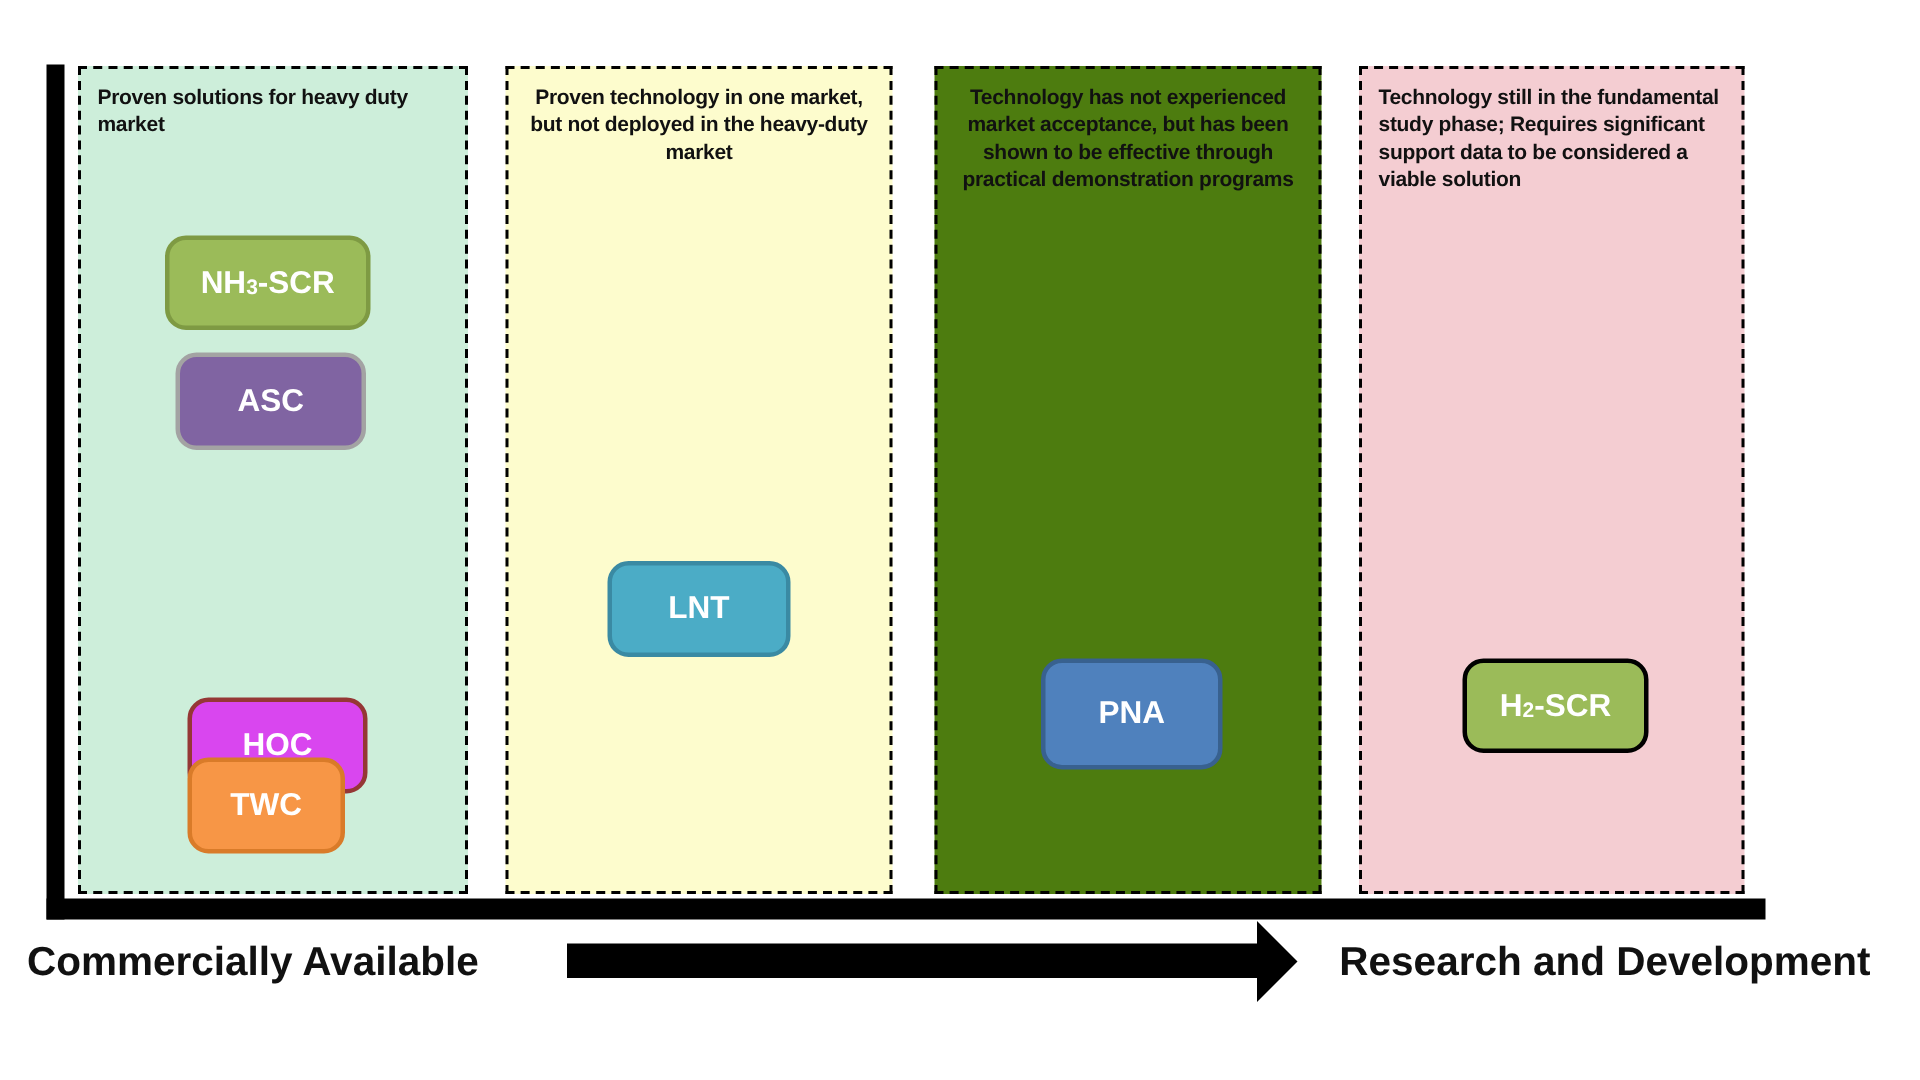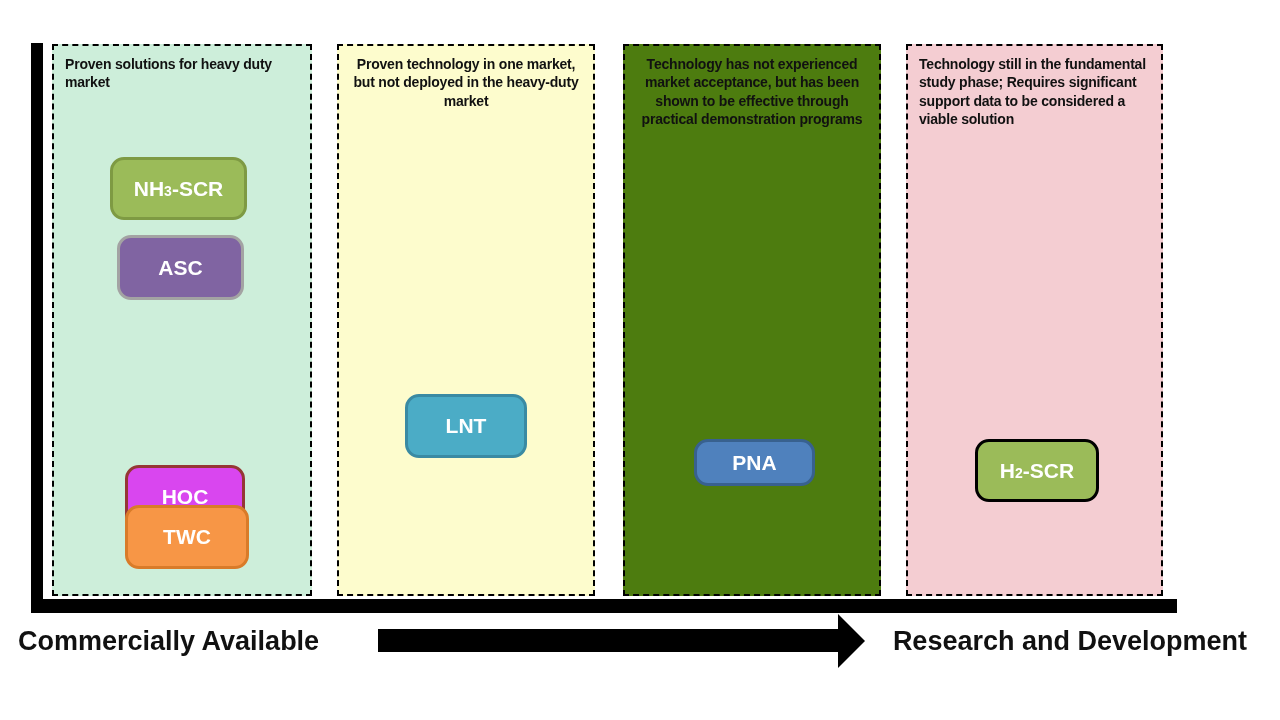--- a/index.html
+++ b/index.html
@@ -25,23 +25,23 @@
   
   .tech-box{
     position:absolute;box-sizing:border-box;border-radius:14px;
     display:flex;align-items:center;justify-content:center;
     color:#fff;font-size:21px;font-weight:bold;letter-spacing:0;
   }
   .tech-box sub{font-size:14px;line-height:0;position:relative;top:2px;font-weight:bold;}
   .box-nh3scr{left:56px;top:111px;width:137px;height:63px;background:#9bbb59;border:3px solid #7e9a43;}
   .box-asc{left:63px;top:189px;width:127px;height:65px;background:#8064a2;border:3px solid #a3a3a3;}
   .box-hoc{left:71px;top:375px;width:120px;height:64px;background:#d946ef;border:3px solid #953735;margin-top:44px;}
-  .box-twc{left:71px;top:459px;width:124px;height:64px;background:#f79646;border:3px solid #d97b29;}
-  .box-lnt{left:66px;top:328px;width:122px;height:64px;background:#4bacc6;border:3px solid #3a8aa3;margin-top:20px;}
-  .box-pna{left:69px;top:393px;width:121px;height:47px;background:#4f81bd;border:3px solid #38618f;}
+  .box-twc{left:71px;top:459px;width:105px;height:64px;background:#f79646;border:3px solid #d97b29;}
+  .box-lnt{left:66px;top:328px;width:122px;height:64px;background:#4bacc6;border:3px solid #3a8aa3;}
+  .box-pna{left:69px;top:393px;width:121px;height:74px;background:#4f81bd;border:3px solid #38618f;}
   .box-h2scr{left:67px;top:393px;width:124px;height:63px;background:#9bbb59;border:3px solid #000000;}
   
   .arrow-body{position:absolute;left:378px;top:629px;width:460px;height:23px;background:#000;}
   .arrow-head{
     position:absolute;left:838px;top:614px;width:0;height:0;
     border-top:27px solid transparent;border-bottom:27px solid transparent;
     border-left:27px solid #000;
   }
   
   .axis-label{position:absolute;top:626px;font-size:27px;font-weight:bold;color:#111;white-space:nowrap;}

